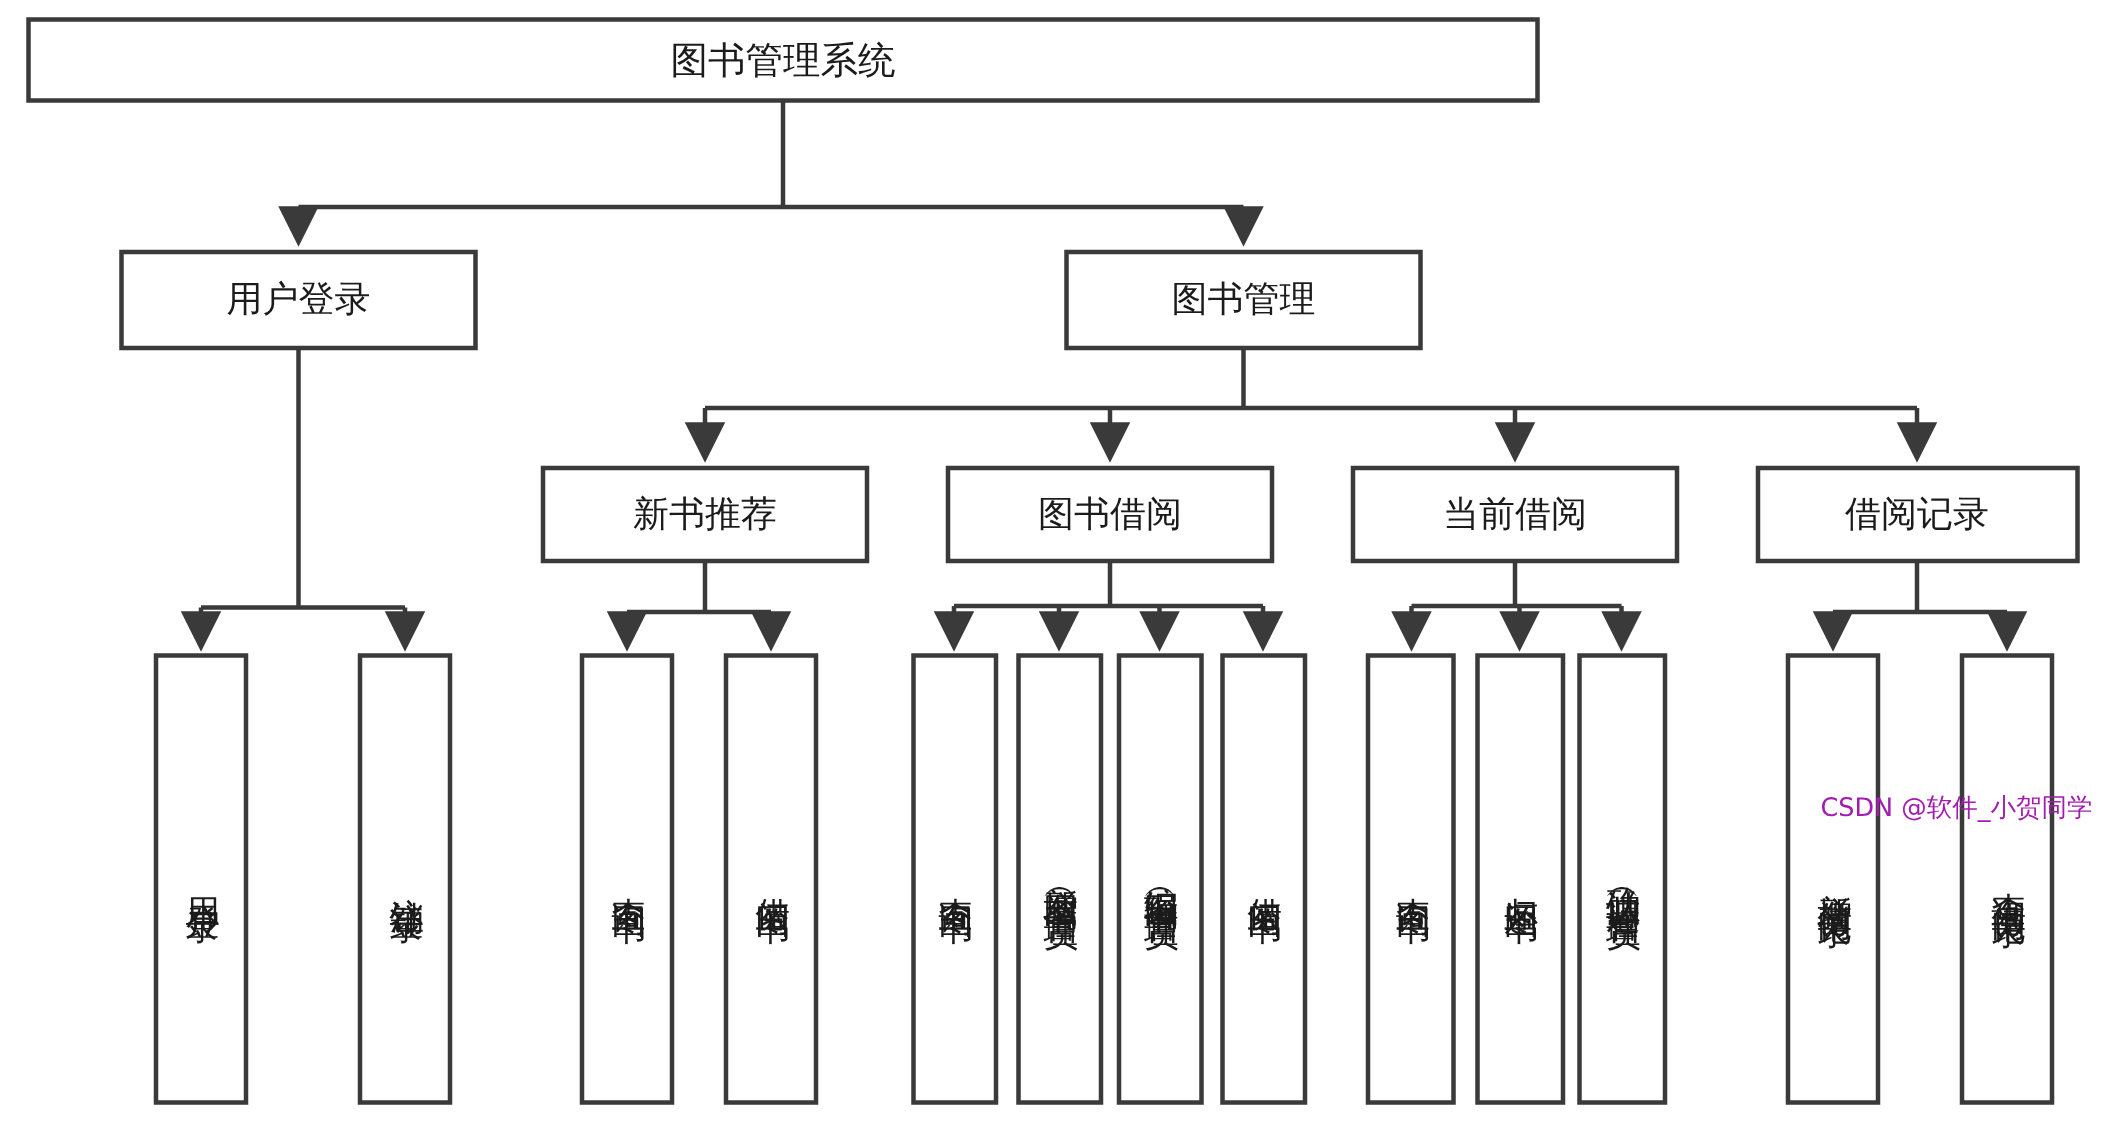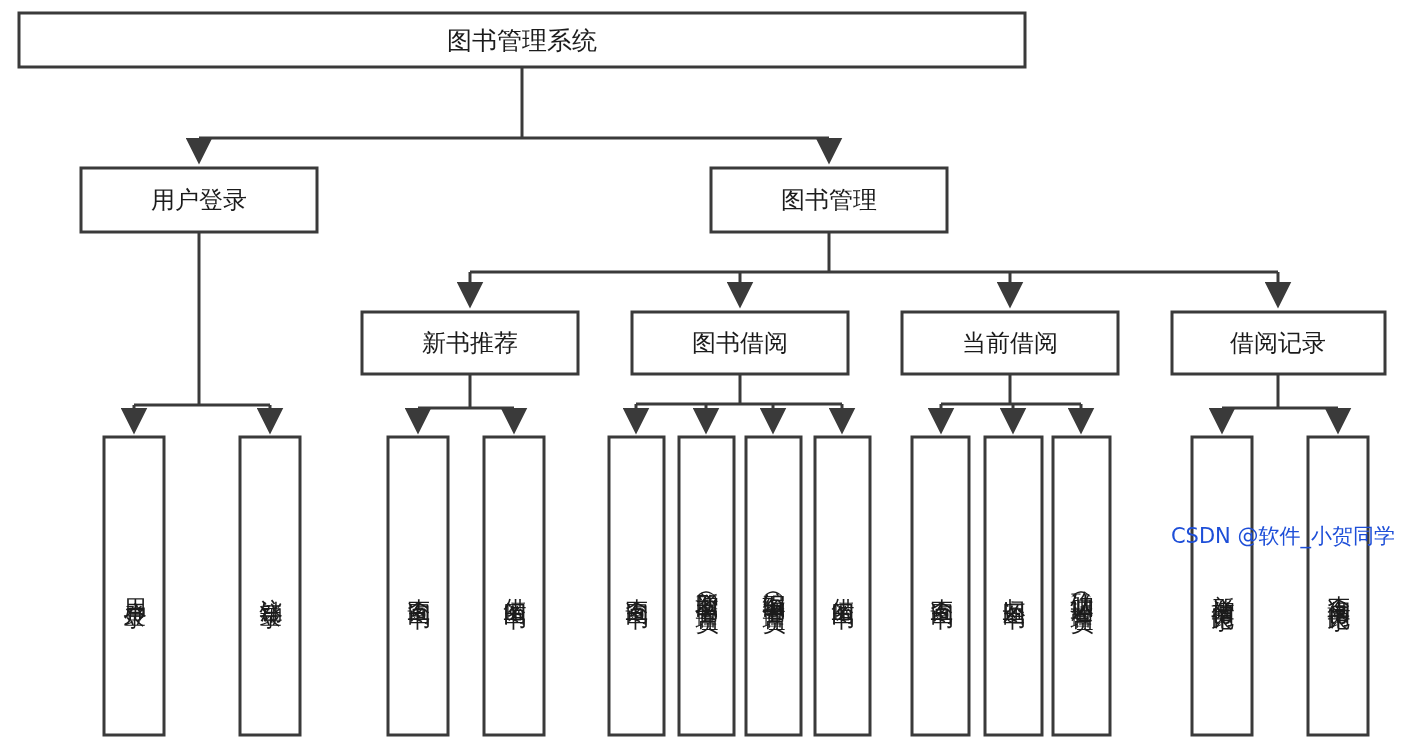--- a/index.html
+++ b/index.html
@@ -53,22 +53,22 @@
   }
   .arrow-head {
     fill: #3a3a3a;
     stroke: none;
   }
   .watermark {
     position: absolute;
     right: 10px;
     bottom: 8px;
     font-family: "DejaVu Sans", "Liberation Sans", sans-serif;
-    font-size: 21px;
-    color: #1d4ed8;
+    font-size: 17px;
+    color: #a21caf;
     white-space: nowrap;
     pointer-events: none;
   }
 </style>
 </head>
 <body>
 
 <div id="diagram-root">
   <svg class="flow" viewBox="0 0 1405 747" xmlns="http://www.w3.org/2000/svg">
 

